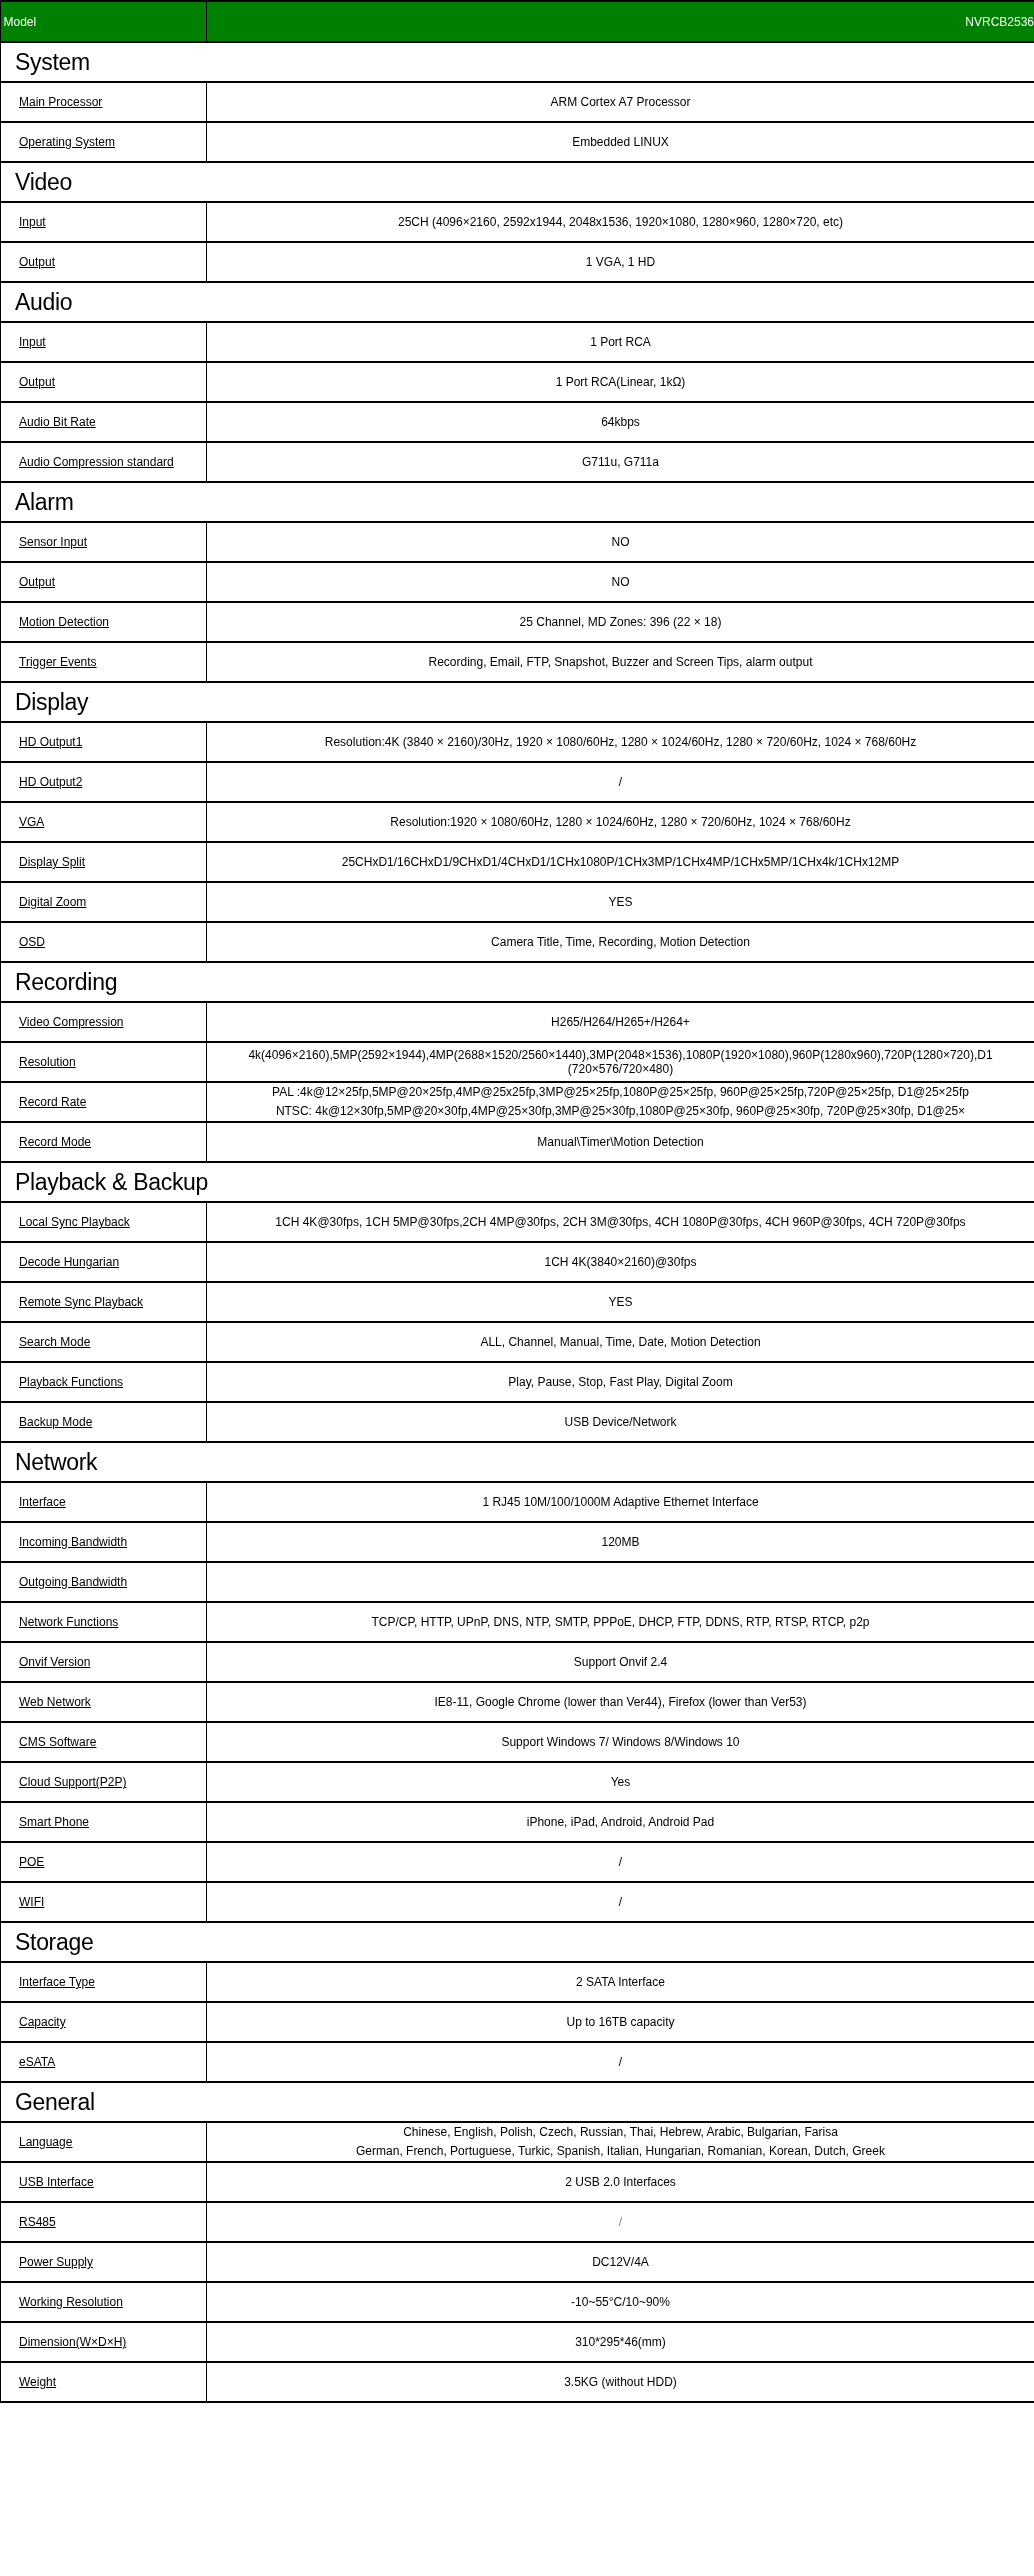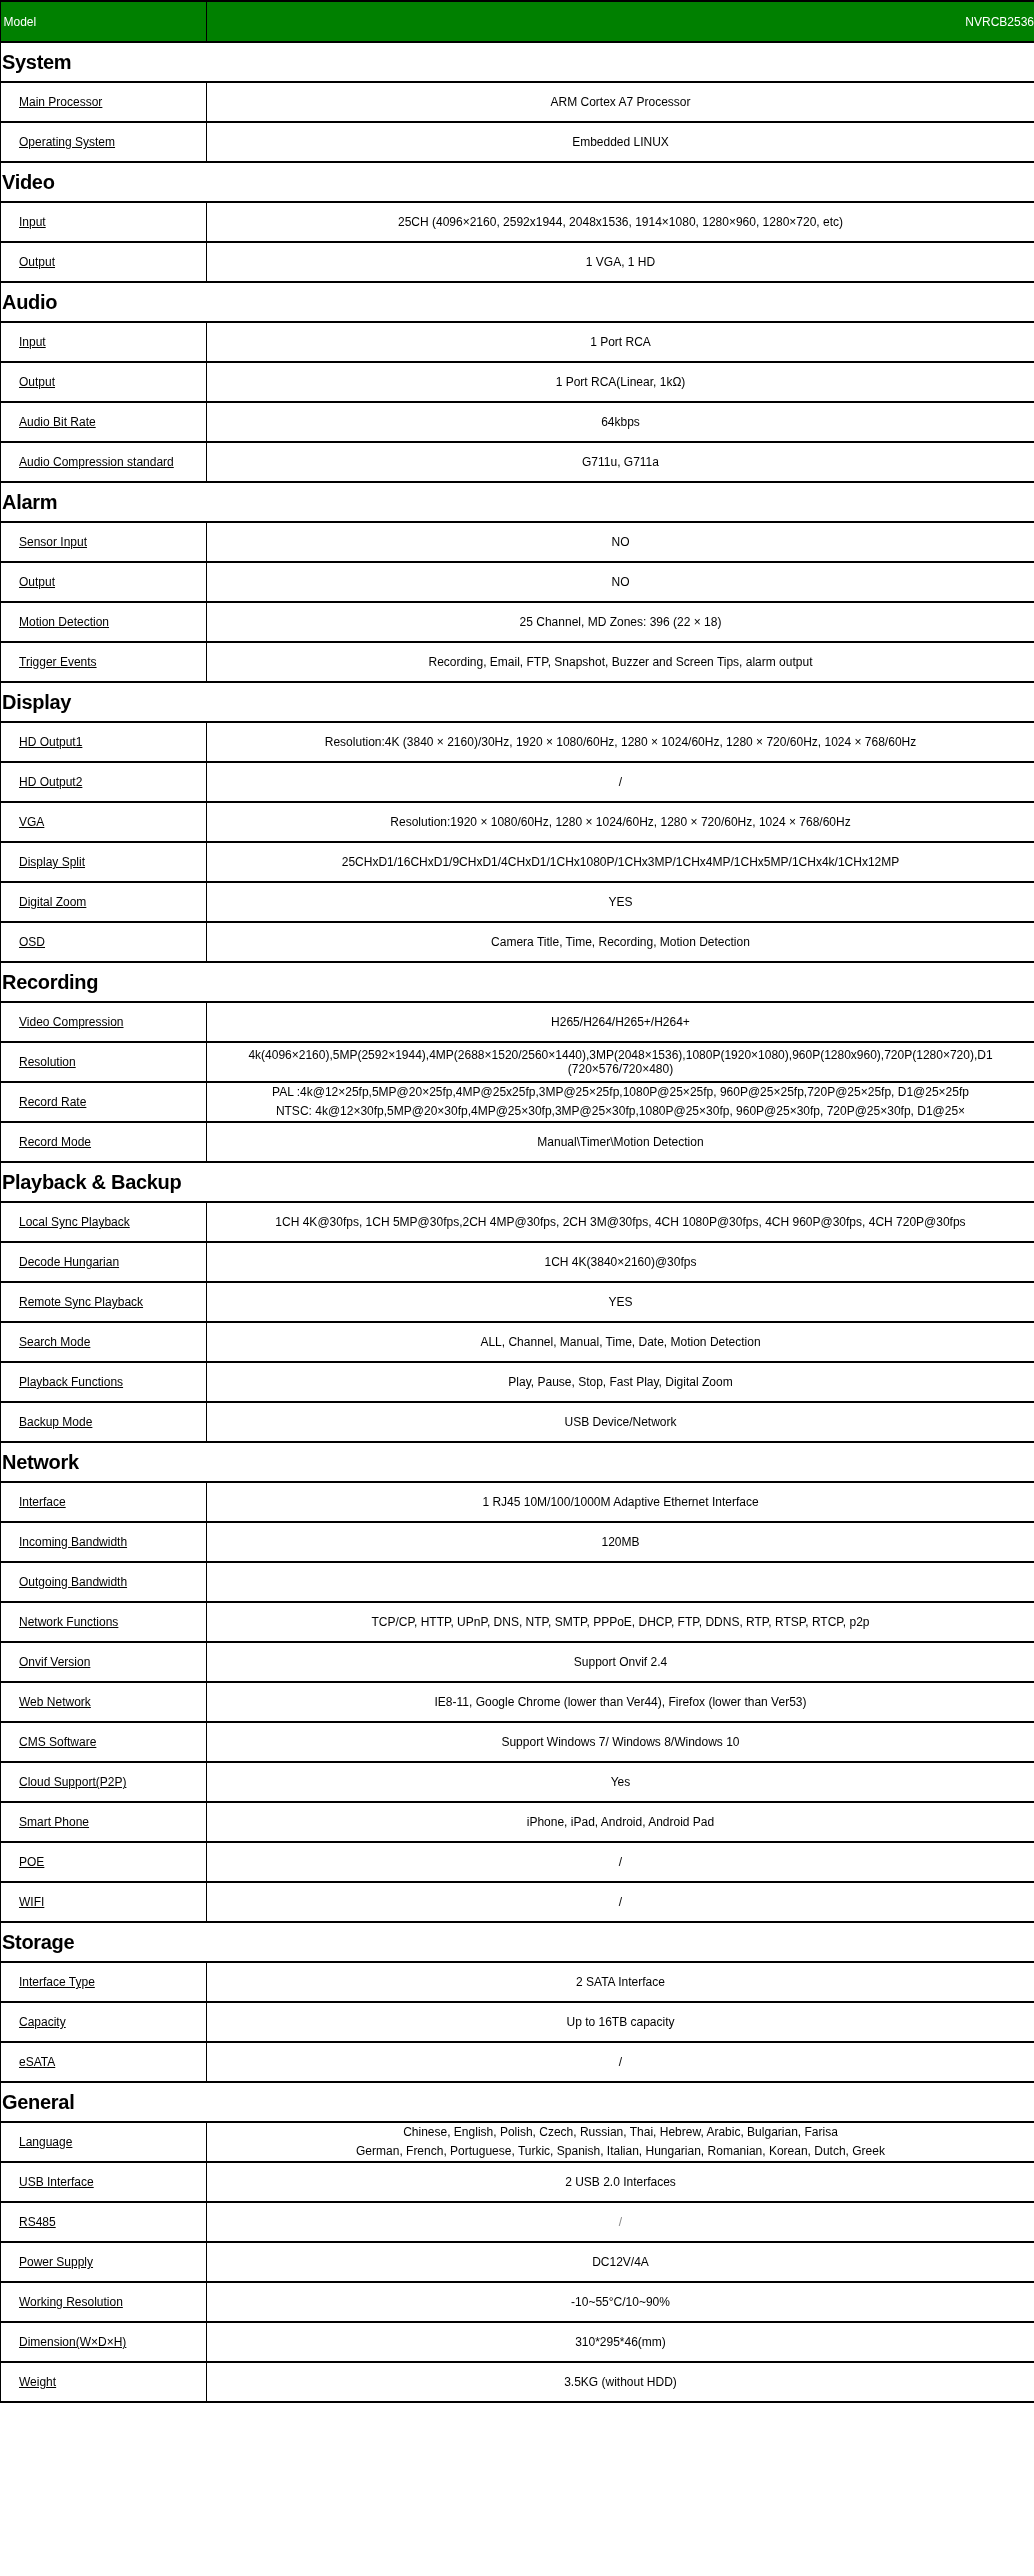--- a/index.html
+++ b/index.html
@@ -24,23 +24,23 @@
   tr.hdr td {
     background: #008000;
     color: #ffffff;
     height: 39px;
     font-weight: normal;
   }
   tr.hdr td.lbl { padding-left: 2.5px; }
   tr.hdr td.val { text-align: right; }
   tr.section td {
     height: 38px;
-    font-size: 20px;
-    font-weight: bold;
-    padding-left: 1px;
+    font-size: 23px;
+    font-weight: normal;
+    padding-left: 14px;
     letter-spacing: -0.3px;
   }
   tr.row td { height: 38px; }
   tr.row td.lbl { padding-left: 18px; text-decoration: underline; }
   tr.row td.val { text-align: center; padding: 0 2.5px; }
   tr.row td.val.wrap { line-height: 19px; }
   .muted { color: #888; }
 </style>
 </head>
 <body>
@@ -64,21 +64,21 @@
       </tr>
       <tr class="row">
         <td class="lbl">Operating System</td>
         <td class="val">Embedded LINUX</td>
       </tr>
       <tr class="section">
         <td colspan="2">Video</td>
       </tr>
       <tr class="row">
         <td class="lbl">Input</td>
-        <td class="val">25CH (4096×2160, 2592x1944, 2048x1536, 1914×1080, 1280×960, 1280×720, etc)</td>
+        <td class="val">25CH (4096×2160, 2592x1944, 2048x1536, 1920×1080, 1280×960, 1280×720, etc)</td>
       </tr>
       <tr class="row">
         <td class="lbl">Output</td>
         <td class="val">1 VGA, 1 HD</td>
       </tr>
       <tr class="section">
         <td colspan="2">Audio</td>
       </tr>
       <tr class="row">
         <td class="lbl">Input</td>

